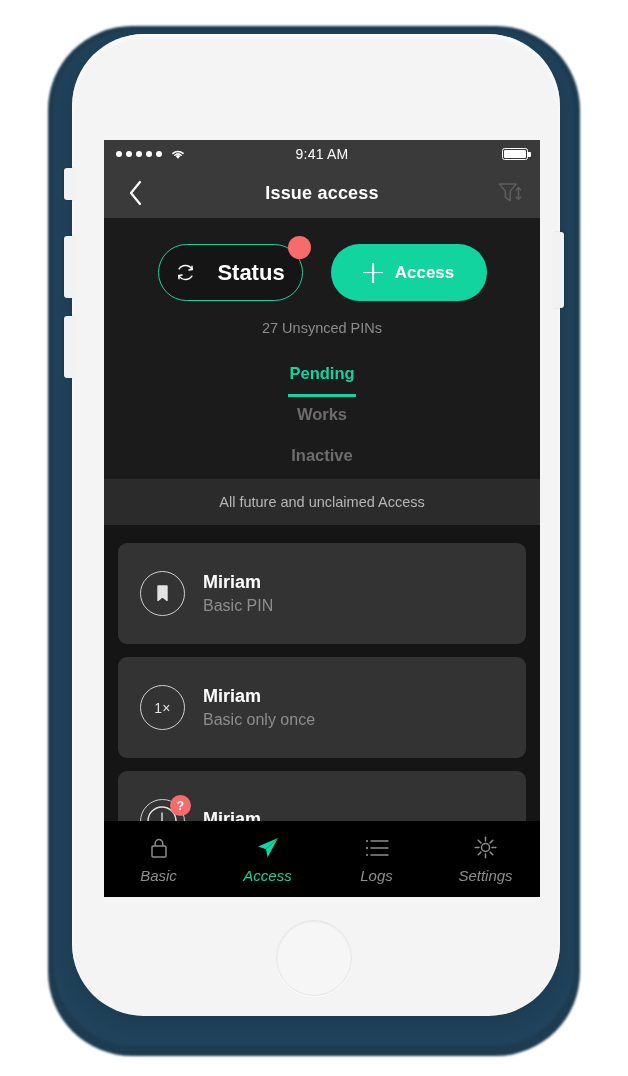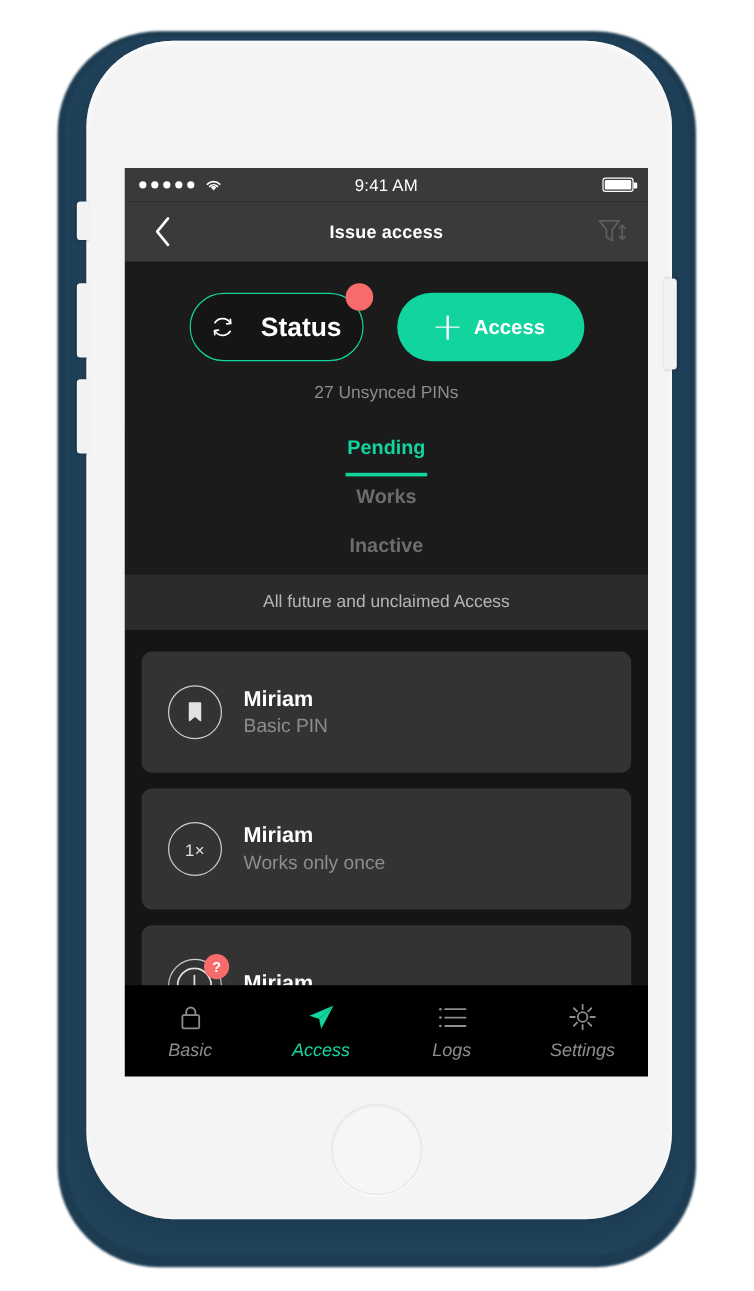--- a/index.html
+++ b/index.html
@@ -112,21 +112,21 @@
   #nav-bar {
     height: 50px;
     background: #3a3a3a;
     display: flex; align-items: center;
     padding: 0 14px;
     position: relative;
   }
   #back-button { width: 34px; height: 34px; display: flex; align-items: center; justify-content: center; cursor: pointer; }
   #nav-title {
     position: absolute; left: 0; right: 0; text-align: center;
-    font-size: 15px; font-weight: bold; color: #ffffff; letter-spacing: 0.2px;
+    font-size: 18px; font-weight: bold; color: #ffffff; letter-spacing: 0.2px;
     pointer-events: none;
   }
   #filter-button { margin-left: auto; width: 32px; height: 32px; display: flex; align-items: center; justify-content: center; cursor: pointer; }
 
   
   #action-area { background: #1b1b1b; padding: 26px 0 0 0; }
   #action-row { display: flex; justify-content: center; align-items: center; gap: 28px; position: relative; }
 
   #status-button {
     position: relative;
@@ -346,21 +346,21 @@
           <div class="card-sub">Basic PIN</div>
         </div>
       </div>
 
       <div class="access-card">
         <div class="card-icon">
           <span class="card-icon-label">1×</span>
         </div>
         <div class="card-text">
           <div class="card-title">Miriam</div>
-          <div class="card-sub">Works only once</div>
+          <div class="card-sub">Basic only once</div>
         </div>
       </div>
 
       <div class="access-card">
         <div class="card-icon">
           <svg width="30" height="30" viewBox="0 0 30 30" style="position:absolute;left:6px;top:6px;">
             <circle cx="15" cy="15" r="14" stroke="#e2e2e2" stroke-width="1.4" fill="none"></circle>
             <polyline points="15,7 15,15 20,19" stroke="#e2e2e2" stroke-width="1.4" fill="none" stroke-linecap="round" stroke-linejoin="round"></polyline>
           </svg>
           <span class="card-badge">?</span>

